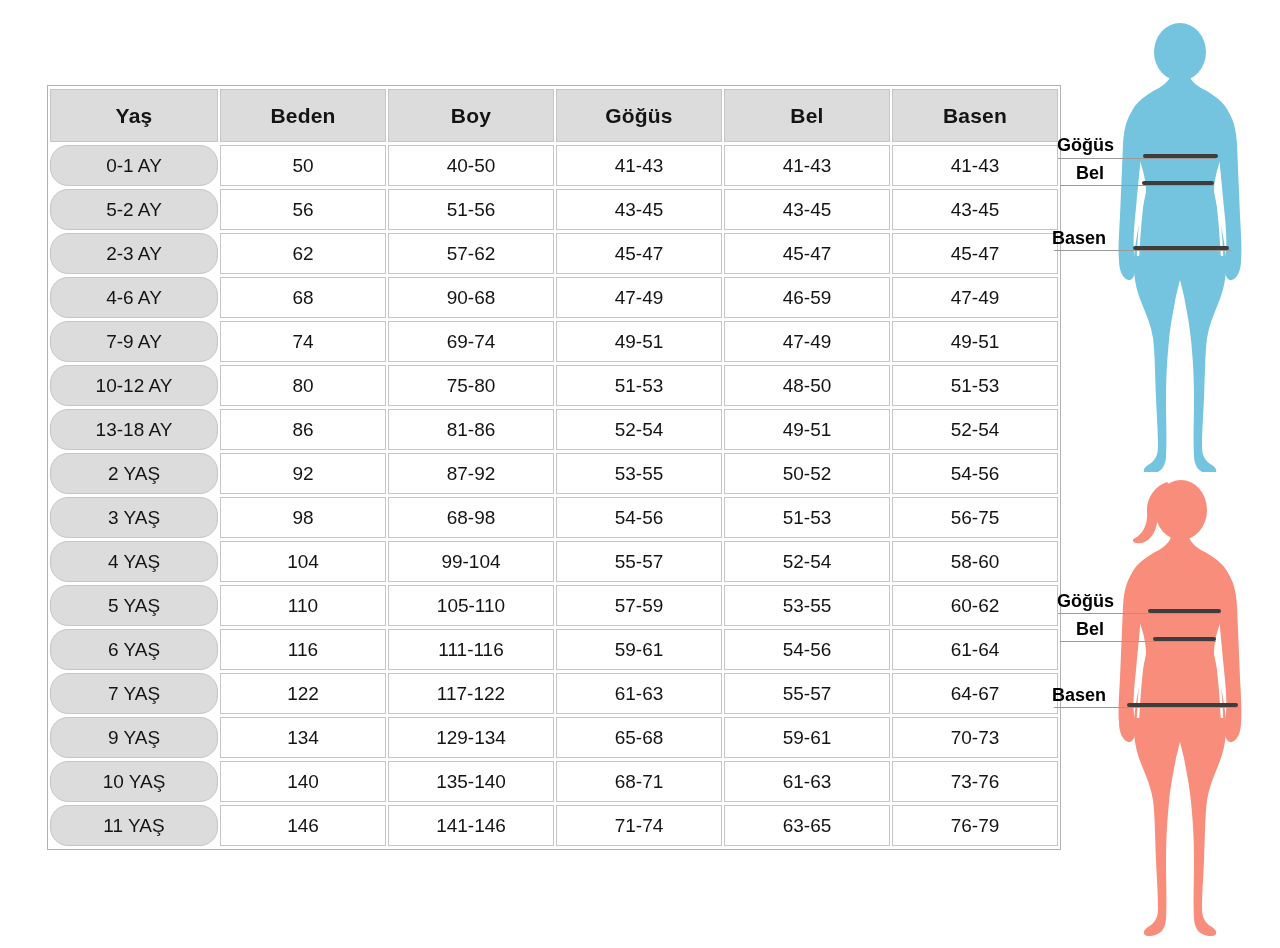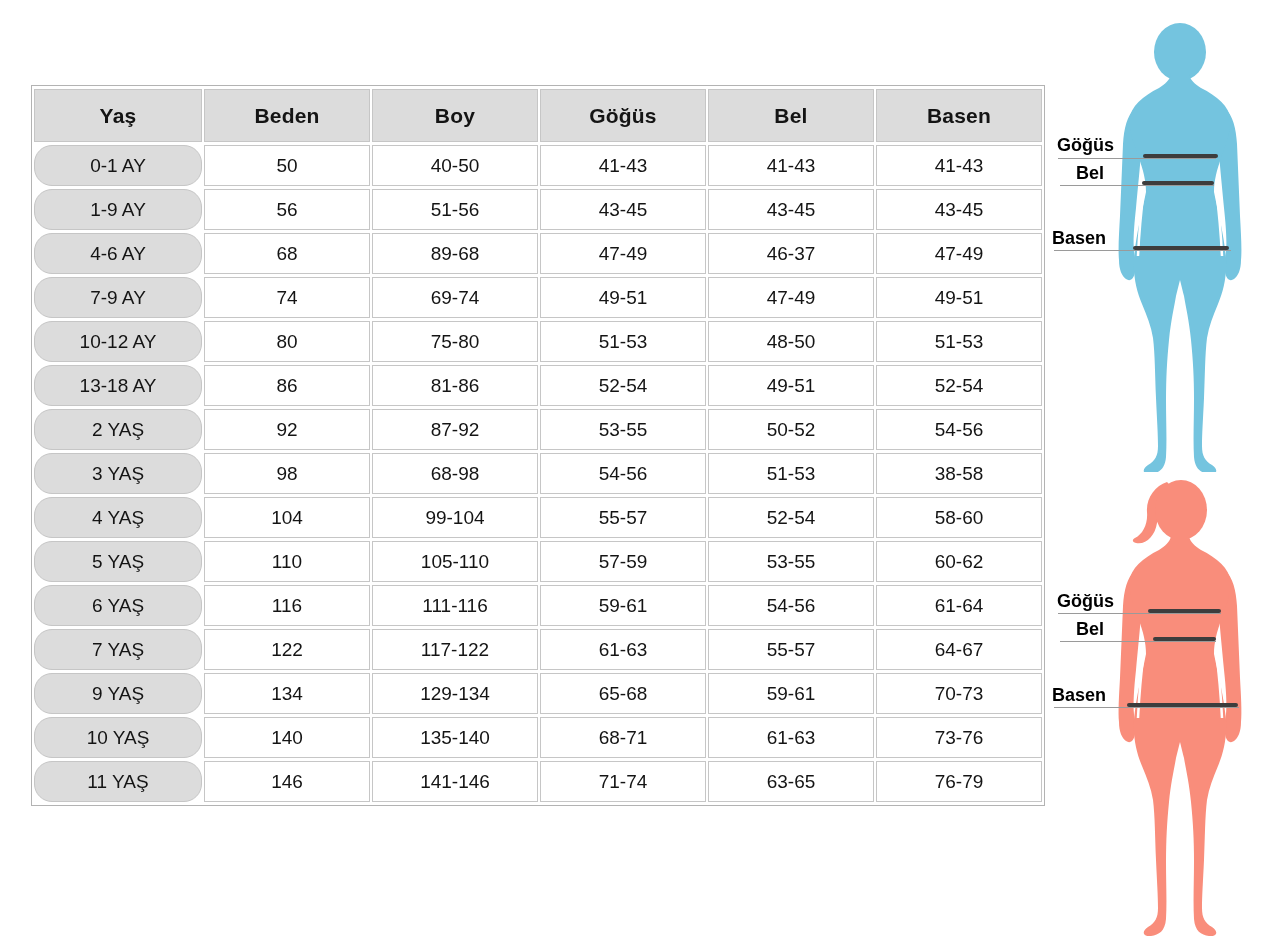--- a/index.html
+++ b/index.html
@@ -5,21 +5,21 @@
   html,body { margin:0; padding:0; }
   body {
     width:1280px; height:948px; position:relative;
     background:#ffffff; overflow:hidden;
     font-family:"Liberation Sans", sans-serif;
     -webkit-font-smoothing:antialiased;
   }
 
   
   .size-table {
-    position:absolute; left:32px; top:86px; width:1004px;
+    position:absolute; left:48px; top:86px; width:1004px;
     border-collapse:separate; border-spacing:2px 3px;
     table-layout:fixed;
     background:#ffffff;
     outline:1px solid #b3b3b3;
   }
   .size-table th, .size-table td {
     border:1px solid #c6c6c6;
     text-align:center; vertical-align:middle;
     color:#141414;
     overflow:hidden; white-space:nowrap;
@@ -73,33 +73,41 @@
   <tbody>
       <tr>
         <td>0-1 AY</td>
         <td>50</td>
         <td>40-50</td>
         <td>41-43</td>
         <td>41-43</td>
         <td>41-43</td>
       </tr>
       <tr>
-        <td>1-9 AY</td>
+        <td>5-2 AY</td>
         <td>56</td>
         <td>51-56</td>
         <td>43-45</td>
         <td>43-45</td>
         <td>43-45</td>
       </tr>
       <tr>
+        <td>2-3 AY</td>
+        <td>62</td>
+        <td>57-62</td>
+        <td>45-47</td>
+        <td>45-47</td>
+        <td>45-47</td>
+      </tr>
+      <tr>
         <td>4-6 AY</td>
         <td>68</td>
-        <td>89-68</td>
+        <td>90-68</td>
         <td>47-49</td>
-        <td>46-37</td>
+        <td>46-59</td>
         <td>47-49</td>
       </tr>
       <tr>
         <td>7-9 AY</td>
         <td>74</td>
         <td>69-74</td>
         <td>49-51</td>
         <td>47-49</td>
         <td>49-51</td>
       </tr>
@@ -126,21 +134,21 @@
         <td>53-55</td>
         <td>50-52</td>
         <td>54-56</td>
       </tr>
       <tr>
         <td>3 YAŞ</td>
         <td>98</td>
         <td>68-98</td>
         <td>54-56</td>
         <td>51-53</td>
-        <td>38-58</td>
+        <td>56-75</td>
       </tr>
       <tr>
         <td>4 YAŞ</td>
         <td>104</td>
         <td>99-104</td>
         <td>55-57</td>
         <td>52-54</td>
         <td>58-60</td>
       </tr>
       <tr>

